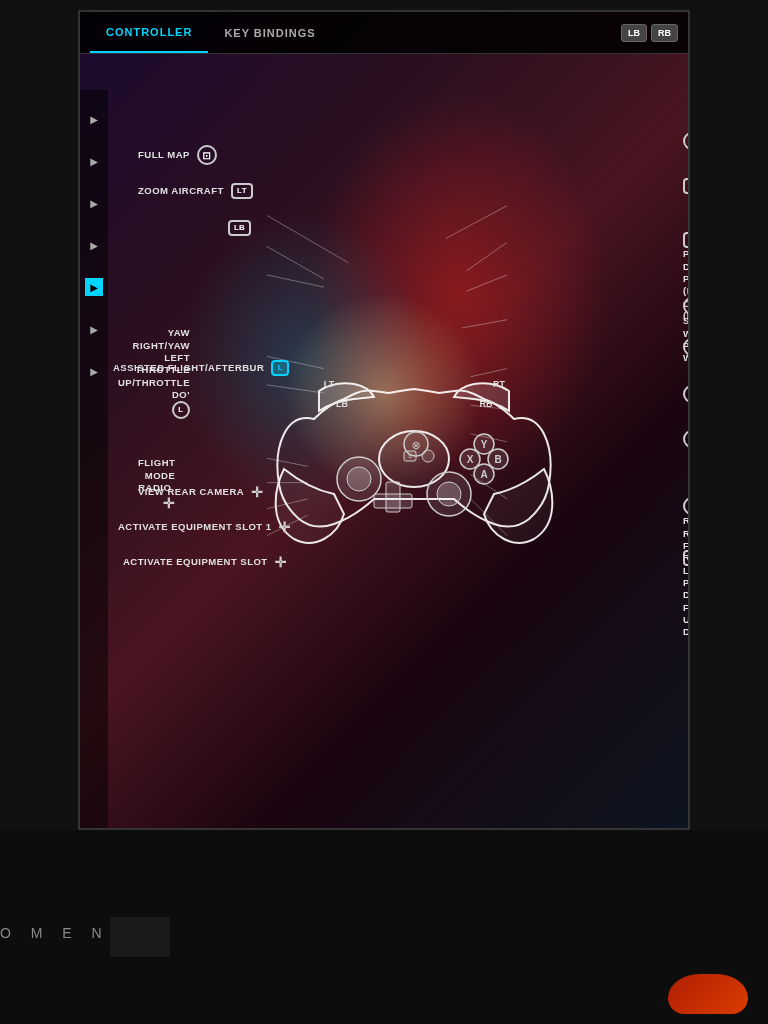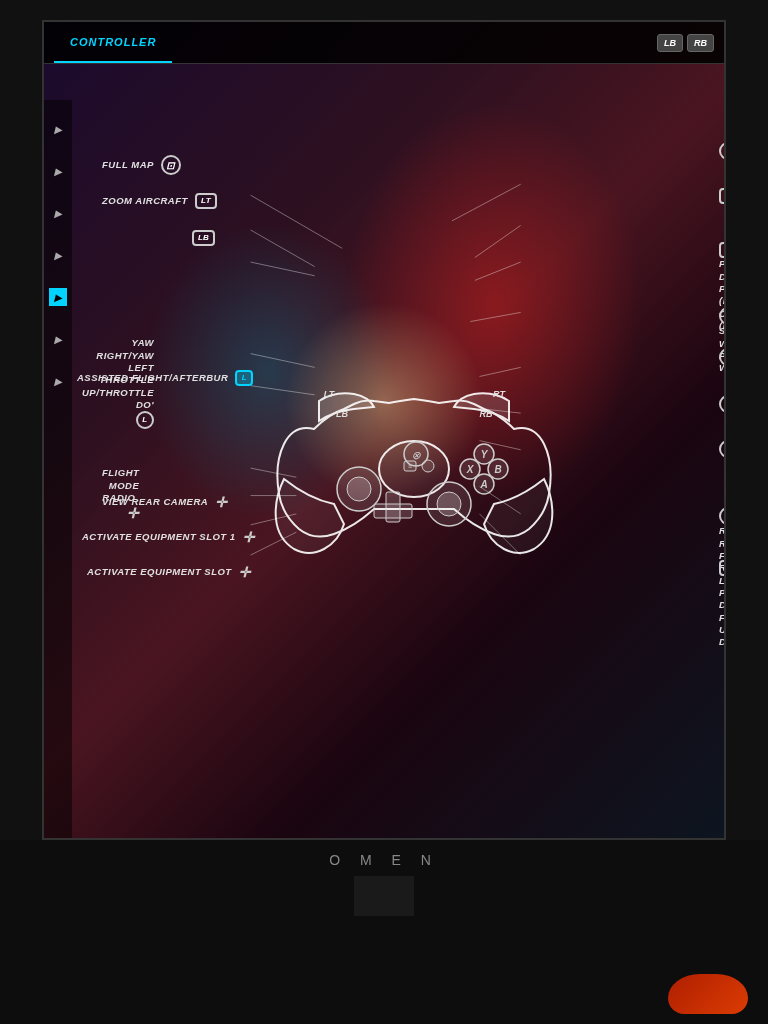--- a/index.html
+++ b/index.html
@@ -17,28 +17,27 @@
       height: 1024px;
       background: #111;
       position: relative;
       display: flex;
       flex-direction: column;
       align-items: center;
     }
 
     
     .screen {
-      width: 684px;
+      width: 612px;
       height: 820px;
-      margin-top: 20px;
+      margin-top: 10px;
       background: linear-gradient(135deg, #1a0a2e 0%, #2d1020 30%, #4a1520 50%, #1a0510 70%, #0d1520 100%);
       position: relative;
       overflow: hidden;
       border: 2px solid #333;
-      font-style: italic;
     }
 
     
     .bg-blob1 {
       position: absolute;
       top: 80px;
       right: 80px;
       width: 300px;
       height: 400px;
       background: radial-gradient(ellipse, rgba(180,30,30,0.6) 0%, transparent 70%);
@@ -210,21 +209,21 @@
       height: 100%;
       pointer-events: none;
     }
 
     
     .monitor-bottom {
       flex: 1;
       background: #0d0d0d;
       width: 100%;
       display: flex;
-      flex-direction: column;
+      flex-direction: row;
       align-items: center;
       justify-content: flex-start;
       padding-top: 12px;
       position: relative;
     }
     .monitor-brand {
       color: #888;
       letter-spacing: 8px;
       font-size: 14px;
       text-transform: uppercase;
@@ -291,20 +290,21 @@
 
 <div class="monitor-outer">
   <div class="screen">
 
     <div class="bg-blob1"></div>
     <div class="bg-blob2"></div>
     <div class="bg-glow"></div>
 
     <div class="top-nav">
       <div class="top-nav-item active">CONTROLLER</div>
+      <div class="top-nav-item">KEY BINDINGS</div>
       <div class="lb-rb">
         <div class="lb-rb-btn">LB</div>
         <div class="lb-rb-btn">RB</div>
       </div>
     </div>
 
 
     <div class="sidebar">
       <div class="sidebar-arrow">▶</div>
       <div class="sidebar-arrow">▶</div>

